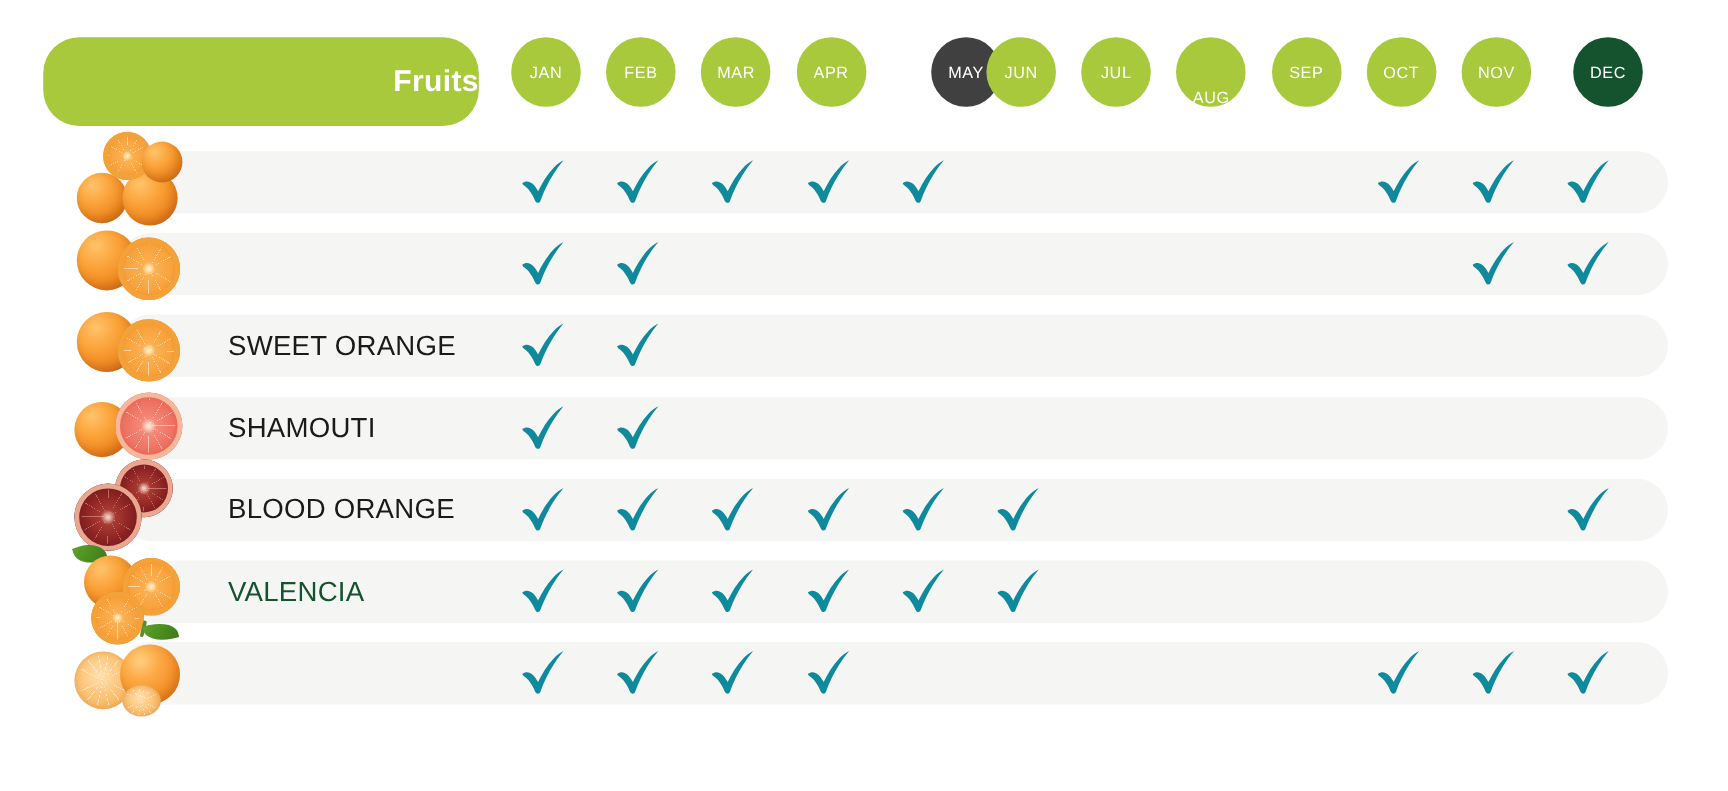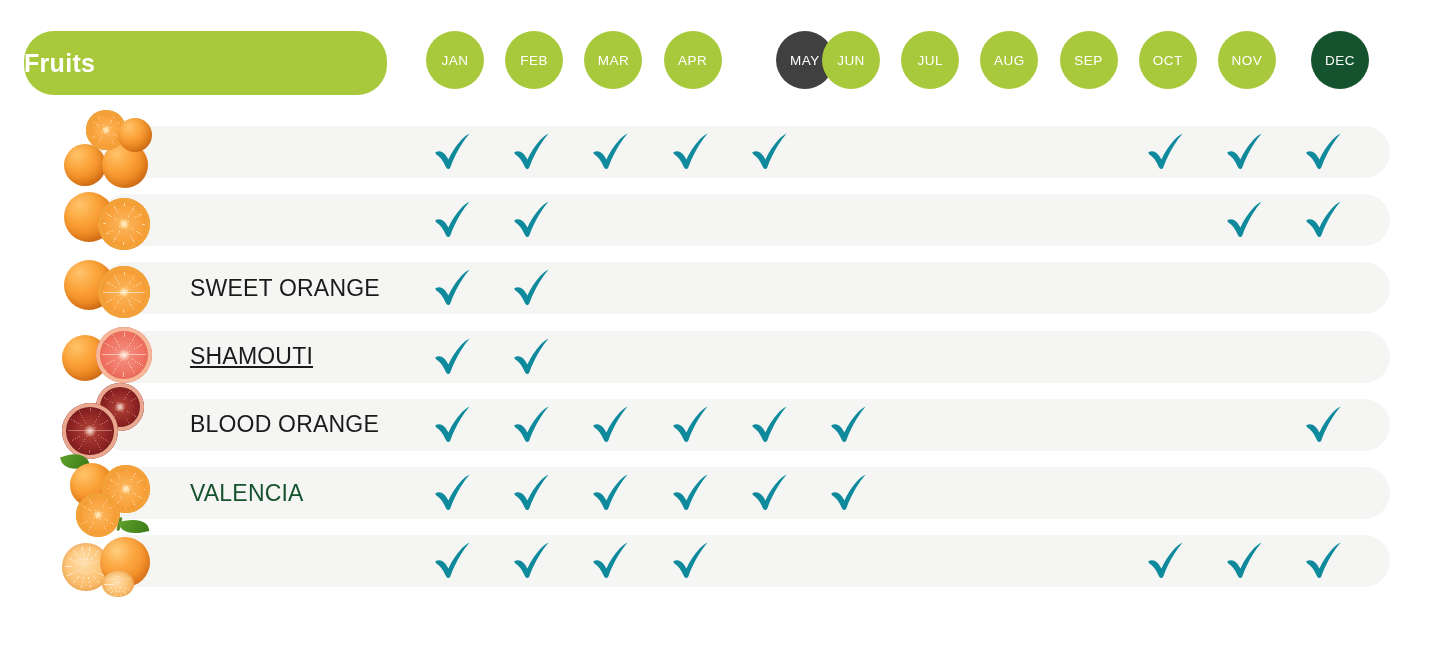--- a/index.html
+++ b/index.html
@@ -7,24 +7,24 @@
     width:1440px; height:659px;
     background:#ffffff;
     font-family:"Liberation Sans", sans-serif;
     overflow:hidden;
   }
   #root { position:relative; width:1440px; height:659px; }
 
   
   .header { position:absolute; left:0; top:0; width:1440px; height:110px; }
   .title-pill {
-    position:absolute; left:24px; top:31px;
-    width:363px; height:64px;
+    position:absolute; left:36px; top:31px;
+    width:363px; height:74px;
     border-radius:30px;
-    display:flex; align-items:center; justify-content:flex-start;
+    display:flex; align-items:center; justify-content:flex-end;
   }
   .title-pill span {
     color:#ffffff; font-size:25px; font-weight:bold; letter-spacing:.3px;
   }
   .month-circle {
     position:absolute; top:31px;
     width:58px; height:58px; border-radius:50%;
     display:flex; align-items:center; justify-content:center;
   }
   .month-circle span {
@@ -155,21 +155,21 @@
         </div>
         <div class="month-circle" style="left: 776px; background: #404040;">
           <span>MAY</span>
         </div>
         <div class="month-circle" style="left: 822px; background: rgb(167, 201, 59);">
           <span>JUN</span>
         </div>
         <div class="month-circle" style="left: 901.2px; background: rgb(167, 201, 59);">
           <span>JUL</span>
         </div>
-        <div class="month-circle" style="left: 980.4px; background: rgb(167, 201, 59);">
+        <div class="month-circle" style="left: 980.4px; background: rgb(167, 201, 59); align-items: flex-end;">
           <span>AUG</span>
         </div>
         <div class="month-circle" style="left: 1059.6px; background: rgb(167, 201, 59);">
           <span>SEP</span>
         </div>
         <div class="month-circle" style="left: 1138.8px; background: rgb(167, 201, 59);">
           <span>OCT</span>
         </div>
         <div class="month-circle" style="left: 1218px; background: rgb(167, 201, 59);">
           <span>NOV</span>
@@ -270,21 +270,21 @@
             <path d="M4.2 22.6 C7.0 20.4 10.4 20.9 12.9 23.2 C14.6 24.8 16.0 26.9 17.4 29.4 C20.6 22.6 25.0 15.6 30.2 10.0 C32.8 7.2 35.6 5.0 38.6 3.6 C35.4 7.4 32.5 11.4 29.9 15.6 C25.6 22.6 22.1 29.8 19.4 37.2 C18.8 38.9 17.2 39.6 15.9 38.6 C15.3 38.1 14.9 37.4 14.6 36.6 C12.4 31.3 9.2 26.6 5.1 24.2 Z" fill="#0e8a9c"></path>
           </svg>
         </div>
       </div>
       <div class="fruit-img" style="left: 62px; top: 244.4px; position: absolute;">
         <div class="fr whole" style="left:2px;top:16px;width:50px;height:50px;"></div>
         <div class="fr half peel" style="left:36px;top:22px;width:52px;height:52px;"></div>
       </div>
       <div class="row" style="left: 100px; top: 330.6px; width: 1300px;">
         <div class="row-pill" style="background: rgb(245, 245, 244);"></div>
-        <div class="row-label" style="left: 90px; color: rgb(26, 26, 26); text-decoration: underline;">SHAMOUTI</div>
+        <div class="row-label" style="left: 90px; color: rgb(26, 26, 26);">SHAMOUTI</div>
         <div class="check" title="SHAMOUTI JAN" style="left: 331px;">
           <svg viewBox="0 0 44 44" xmlns="http://www.w3.org/2000/svg">
             <path d="M4.2 22.6 C7.0 20.4 10.4 20.9 12.9 23.2 C14.6 24.8 16.0 26.9 17.4 29.4 C20.6 22.6 25.0 15.6 30.2 10.0 C32.8 7.2 35.6 5.0 38.6 3.6 C35.4 7.4 32.5 11.4 29.9 15.6 C25.6 22.6 22.1 29.8 19.4 37.2 C18.8 38.9 17.2 39.6 15.9 38.6 C15.3 38.1 14.9 37.4 14.6 36.6 C12.4 31.3 9.2 26.6 5.1 24.2 Z" fill="#0e8a9c"></path>
           </svg>
         </div>
         <div class="check" title="SHAMOUTI FEB" style="left: 410.2px;">
           <svg viewBox="0 0 44 44" xmlns="http://www.w3.org/2000/svg">
             <path d="M4.2 22.6 C7.0 20.4 10.4 20.9 12.9 23.2 C14.6 24.8 16.0 26.9 17.4 29.4 C20.6 22.6 25.0 15.6 30.2 10.0 C32.8 7.2 35.6 5.0 38.6 3.6 C35.4 7.4 32.5 11.4 29.9 15.6 C25.6 22.6 22.1 29.8 19.4 37.2 C18.8 38.9 17.2 39.6 15.9 38.6 C15.3 38.1 14.9 37.4 14.6 36.6 C12.4 31.3 9.2 26.6 5.1 24.2 Z" fill="#0e8a9c"></path>
           </svg>
         </div>

